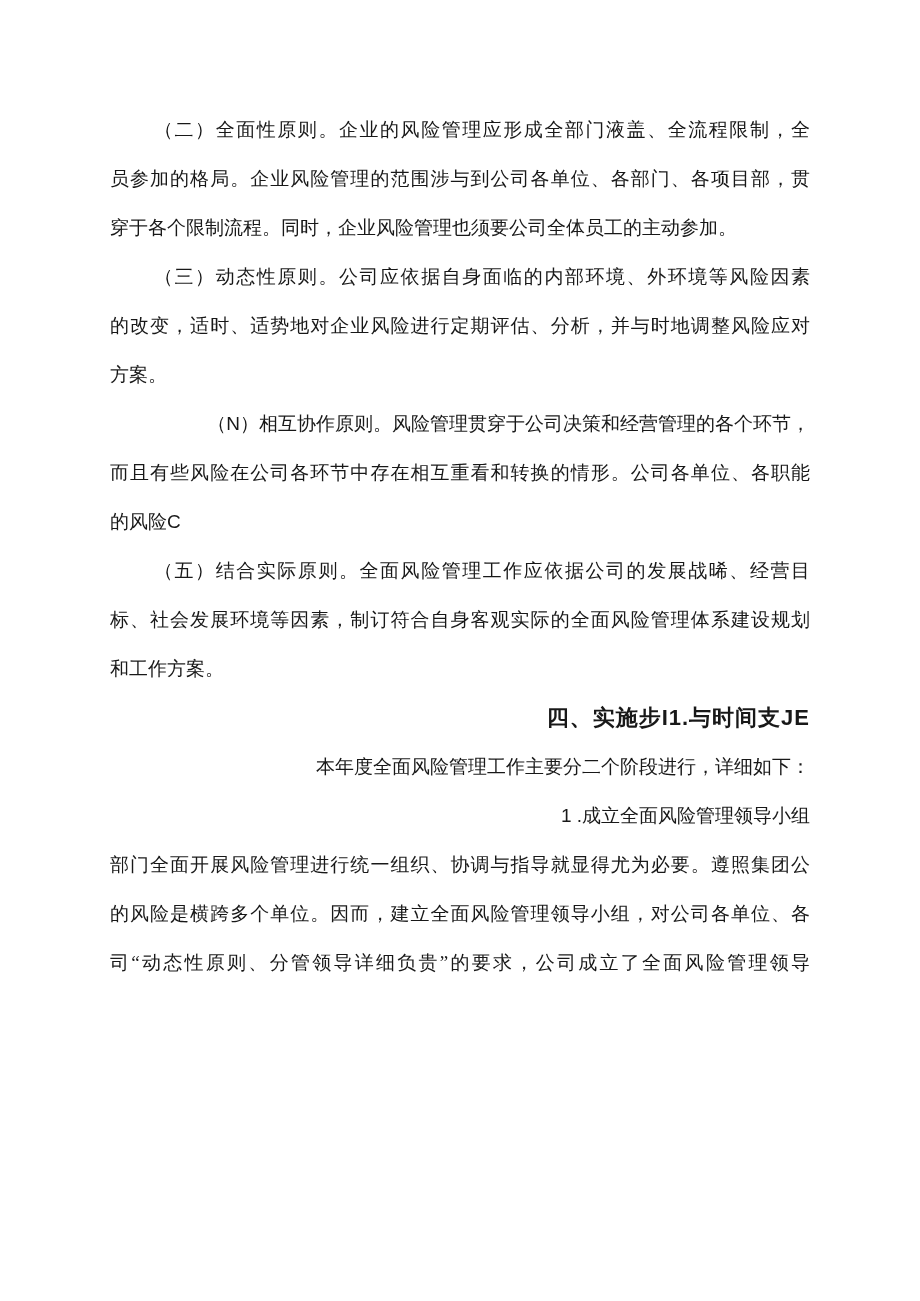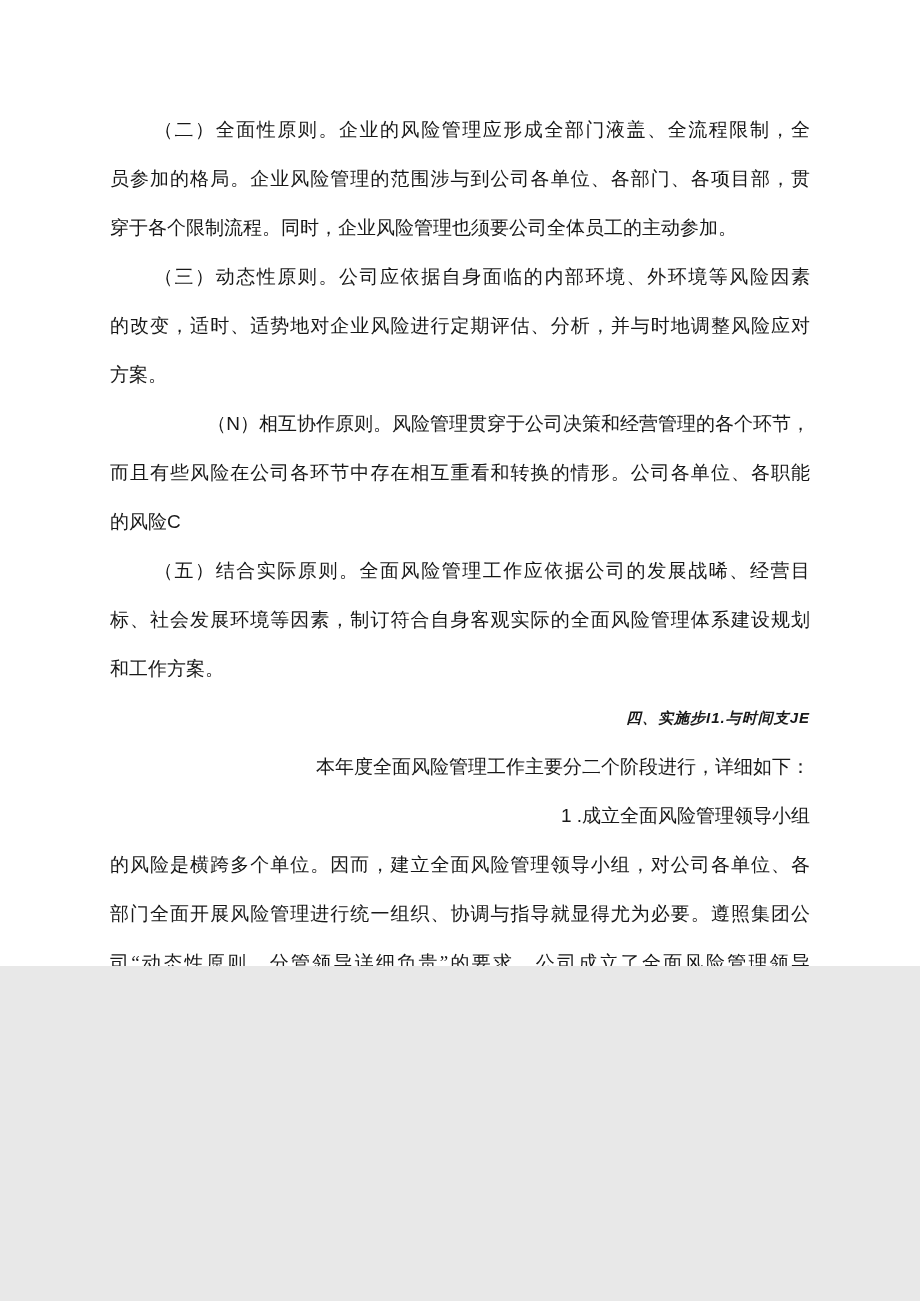--- a/index.html
+++ b/index.html
@@ -2,21 +2,21 @@
 <html><head>
 <meta charset="utf-8">
 <style>
   html, body {
     margin: 0;
     padding: 0;
     background: #e8e8e8;
   }
   .page {
     width: 920px;
-    height: 966px;
+    height: 1301px;
     background: #ffffff;
     overflow: hidden;
     position: relative;
     margin: 0 auto;
   }
   .doc {
     padding: 105px 110px 0 110px;
     font-family: "Liberation Serif", "DejaVu Serif", serif;
     font-size: 19px;
     color: #181818;
@@ -34,23 +34,22 @@
   .line.indent {
     text-indent: 44px;
     text-align: right;
   }
   .line.gap {
     margin-top: 24px;
   }
   .line.heading {
     font-family: "Liberation Sans", "DejaVu Sans", sans-serif;
     font-weight: 700;
-    font-size: 15px;
+    font-size: 22px;
     letter-spacing: 1px;
-    font-style: italic;
   }
   .sans {
     font-family: "Liberation Sans", "DejaVu Sans", sans-serif;
   }
   .sans-bold {
     font-family: "Liberation Sans", "DejaVu Sans", sans-serif;
     font-weight: 600;
   }
 </style>
 </head>
@@ -66,17 +65,17 @@
       <div class="line"><span>方案。</span></div>
       <div class="line indent"><span>（</span><span class="sans">N</span><span>）相互协作原则。风险管理贯穿于公司决策和经营管理的各个环节，</span></div>
       <div class="line justify"><span>而且有些风险在公司各环节中存在相互重看和转换的情形。公司各单位、各职能</span></div>
       <div class="line"><span>的风险</span><span class="sans">C</span></div>
       <div class="line indent justify"><span>（五）结合实际原则。全面风险管理工作应依据公司的发展战晞、经营目</span></div>
       <div class="line justify"><span>标、社会发展环境等因素，制订符合自身客观实际的全面风险管理体系建设规划</span></div>
       <div class="line"><span>和工作方案。</span></div>
       <div class="line indent heading"><span>四、实施步I1.与时间支JE</span></div>
       <div class="line indent"><span>本年度全面风险管理工作主要分二个阶段进行，详细如下：</span></div>
       <div class="line indent"><span class="sans">1 .</span><span>成立全面风险管理领导小组</span></div>
+      <div class="line justify"><span>部门全面开展风险管理进行统一组织、协调与指导就显得尤为必要。遵照集团公</span></div>
       <div class="line justify"><span>的风险是横跨多个单位。因而，建立全面风险管理领导小组，对公司各单位、各</span></div>
-      <div class="line justify"><span>部门全面开展风险管理进行统一组织、协调与指导就显得尤为必要。遵照集团公</span></div>
       <div class="line justify"><span>司“动态性原则、分管领导详细负贵”的要求，公司成立了全面风险管理领导</span></div>
     </div>
 </div>
 
 </body></html>

